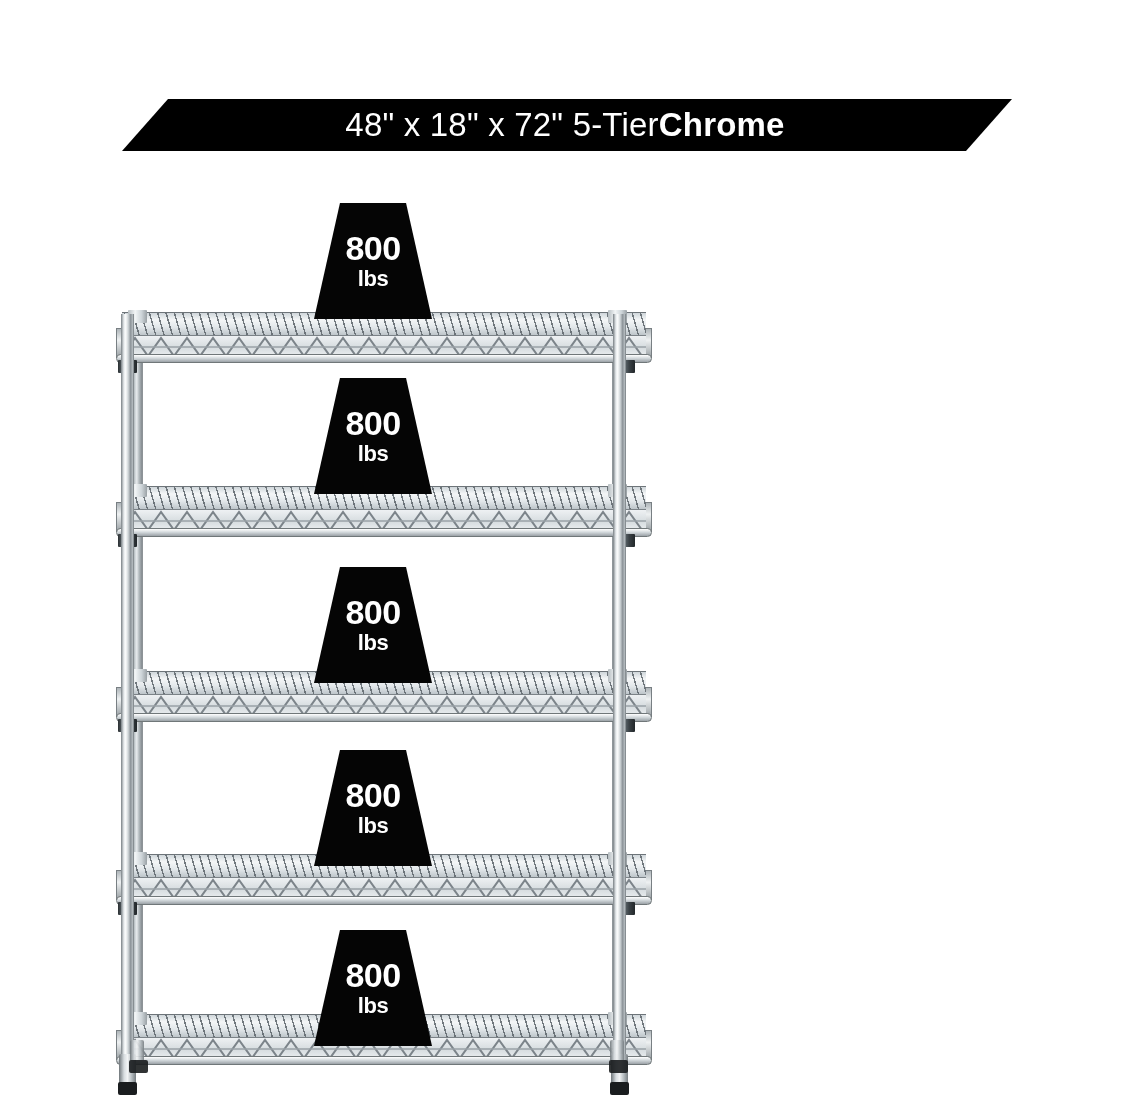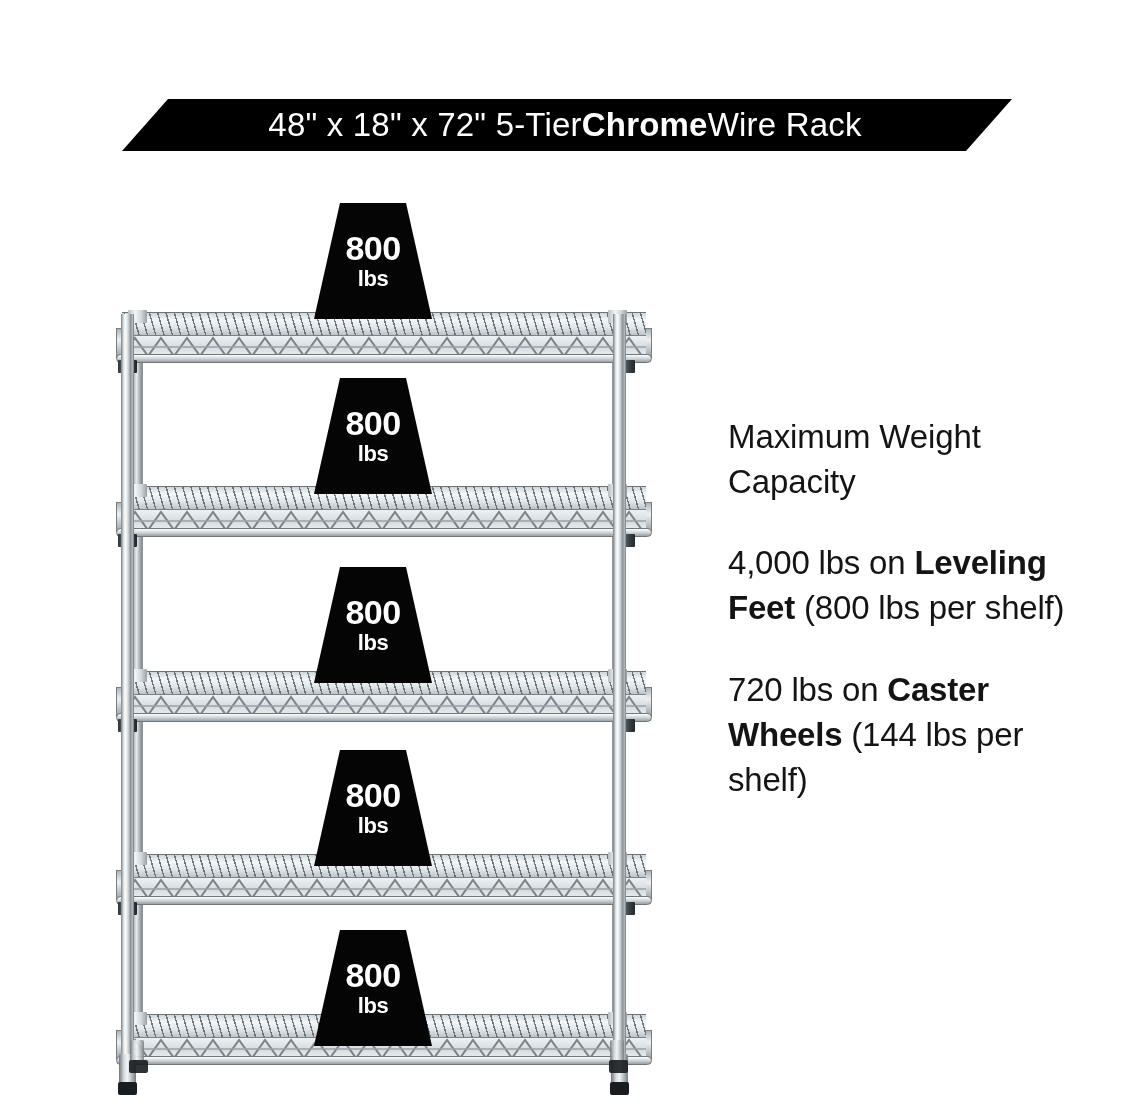--- a/index.html
+++ b/index.html
@@ -174,21 +174,20 @@
 </head>
 <body>
 
 <div id="stage">
 
 
   <div id="banner"></div>
   <div id="banner-text">
     <span>48" x 18" x 72" 5-Tier </span>
       <b>Chrome</b>
-      <span> Wire Rack</span>
   </div>
 
   <div id="rack">
 
     <div class="post back" style="left:40px;top:14px;height:740px;"></div>
     <div class="post back" style="left:520px;top:14px;height:740px;"></div>
 
     <div class="shelf" style="left:30px;top:16px;width:524px;">
       <div class="gusset" style="left:-6px;"></div>
       <div class="gusset" style="left:512px;"></div>
@@ -315,25 +314,14 @@
   </div>
 
   <div class="badge" style="left:314px;top:930px;width:118px;height:116px;">
     <div class="trap"></div>
     <div class="txt">
       <span class="n">800</span>
       <span class="u">lbs</span>
     </div>
   </div>
 
-  <div id="info">
-    <div class="info-head">Maximum Weight Capacity</div>
-
-    <div class="info-para">
-      <span>4,000 lbs on </span><b>Leveling Feet</b><span> (800 lbs per shelf)</span>
-    </div>
-
-    <div class="info-para">
-      <span>720 lbs on </span><b>Caster Wheels</b><span> (144 lbs per shelf)</span>
-    </div>
-  </div>
 
 </div>
 
 </body></html>

